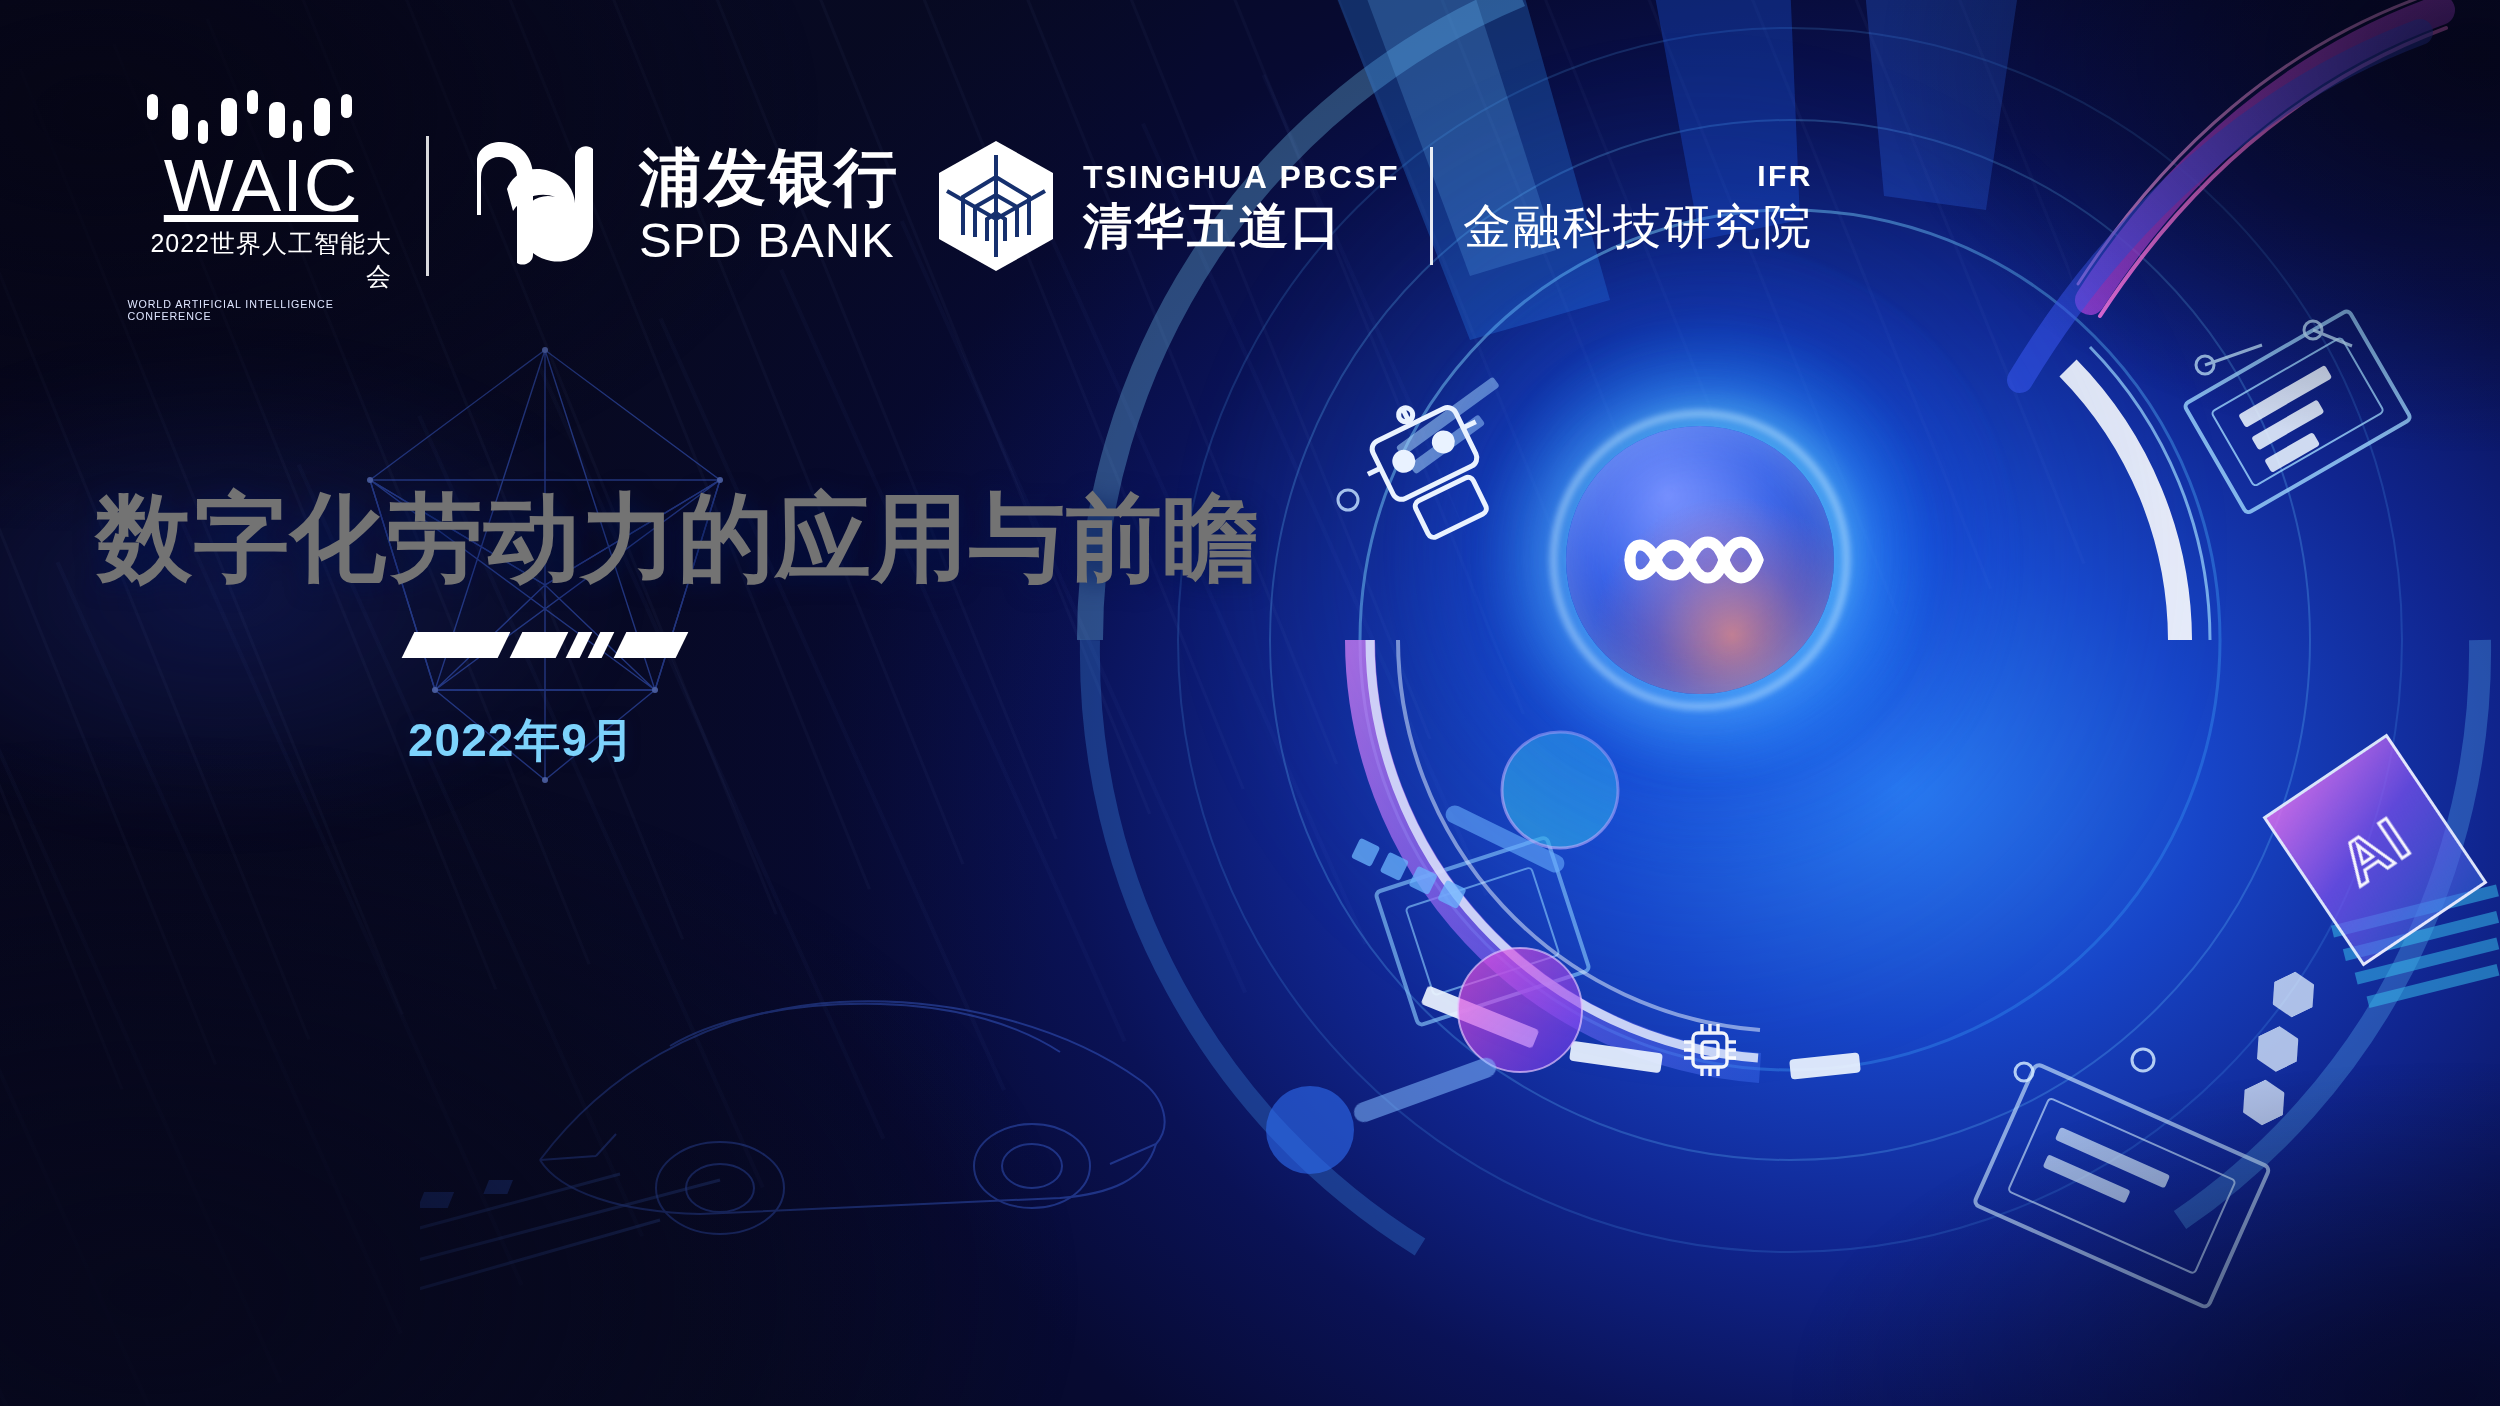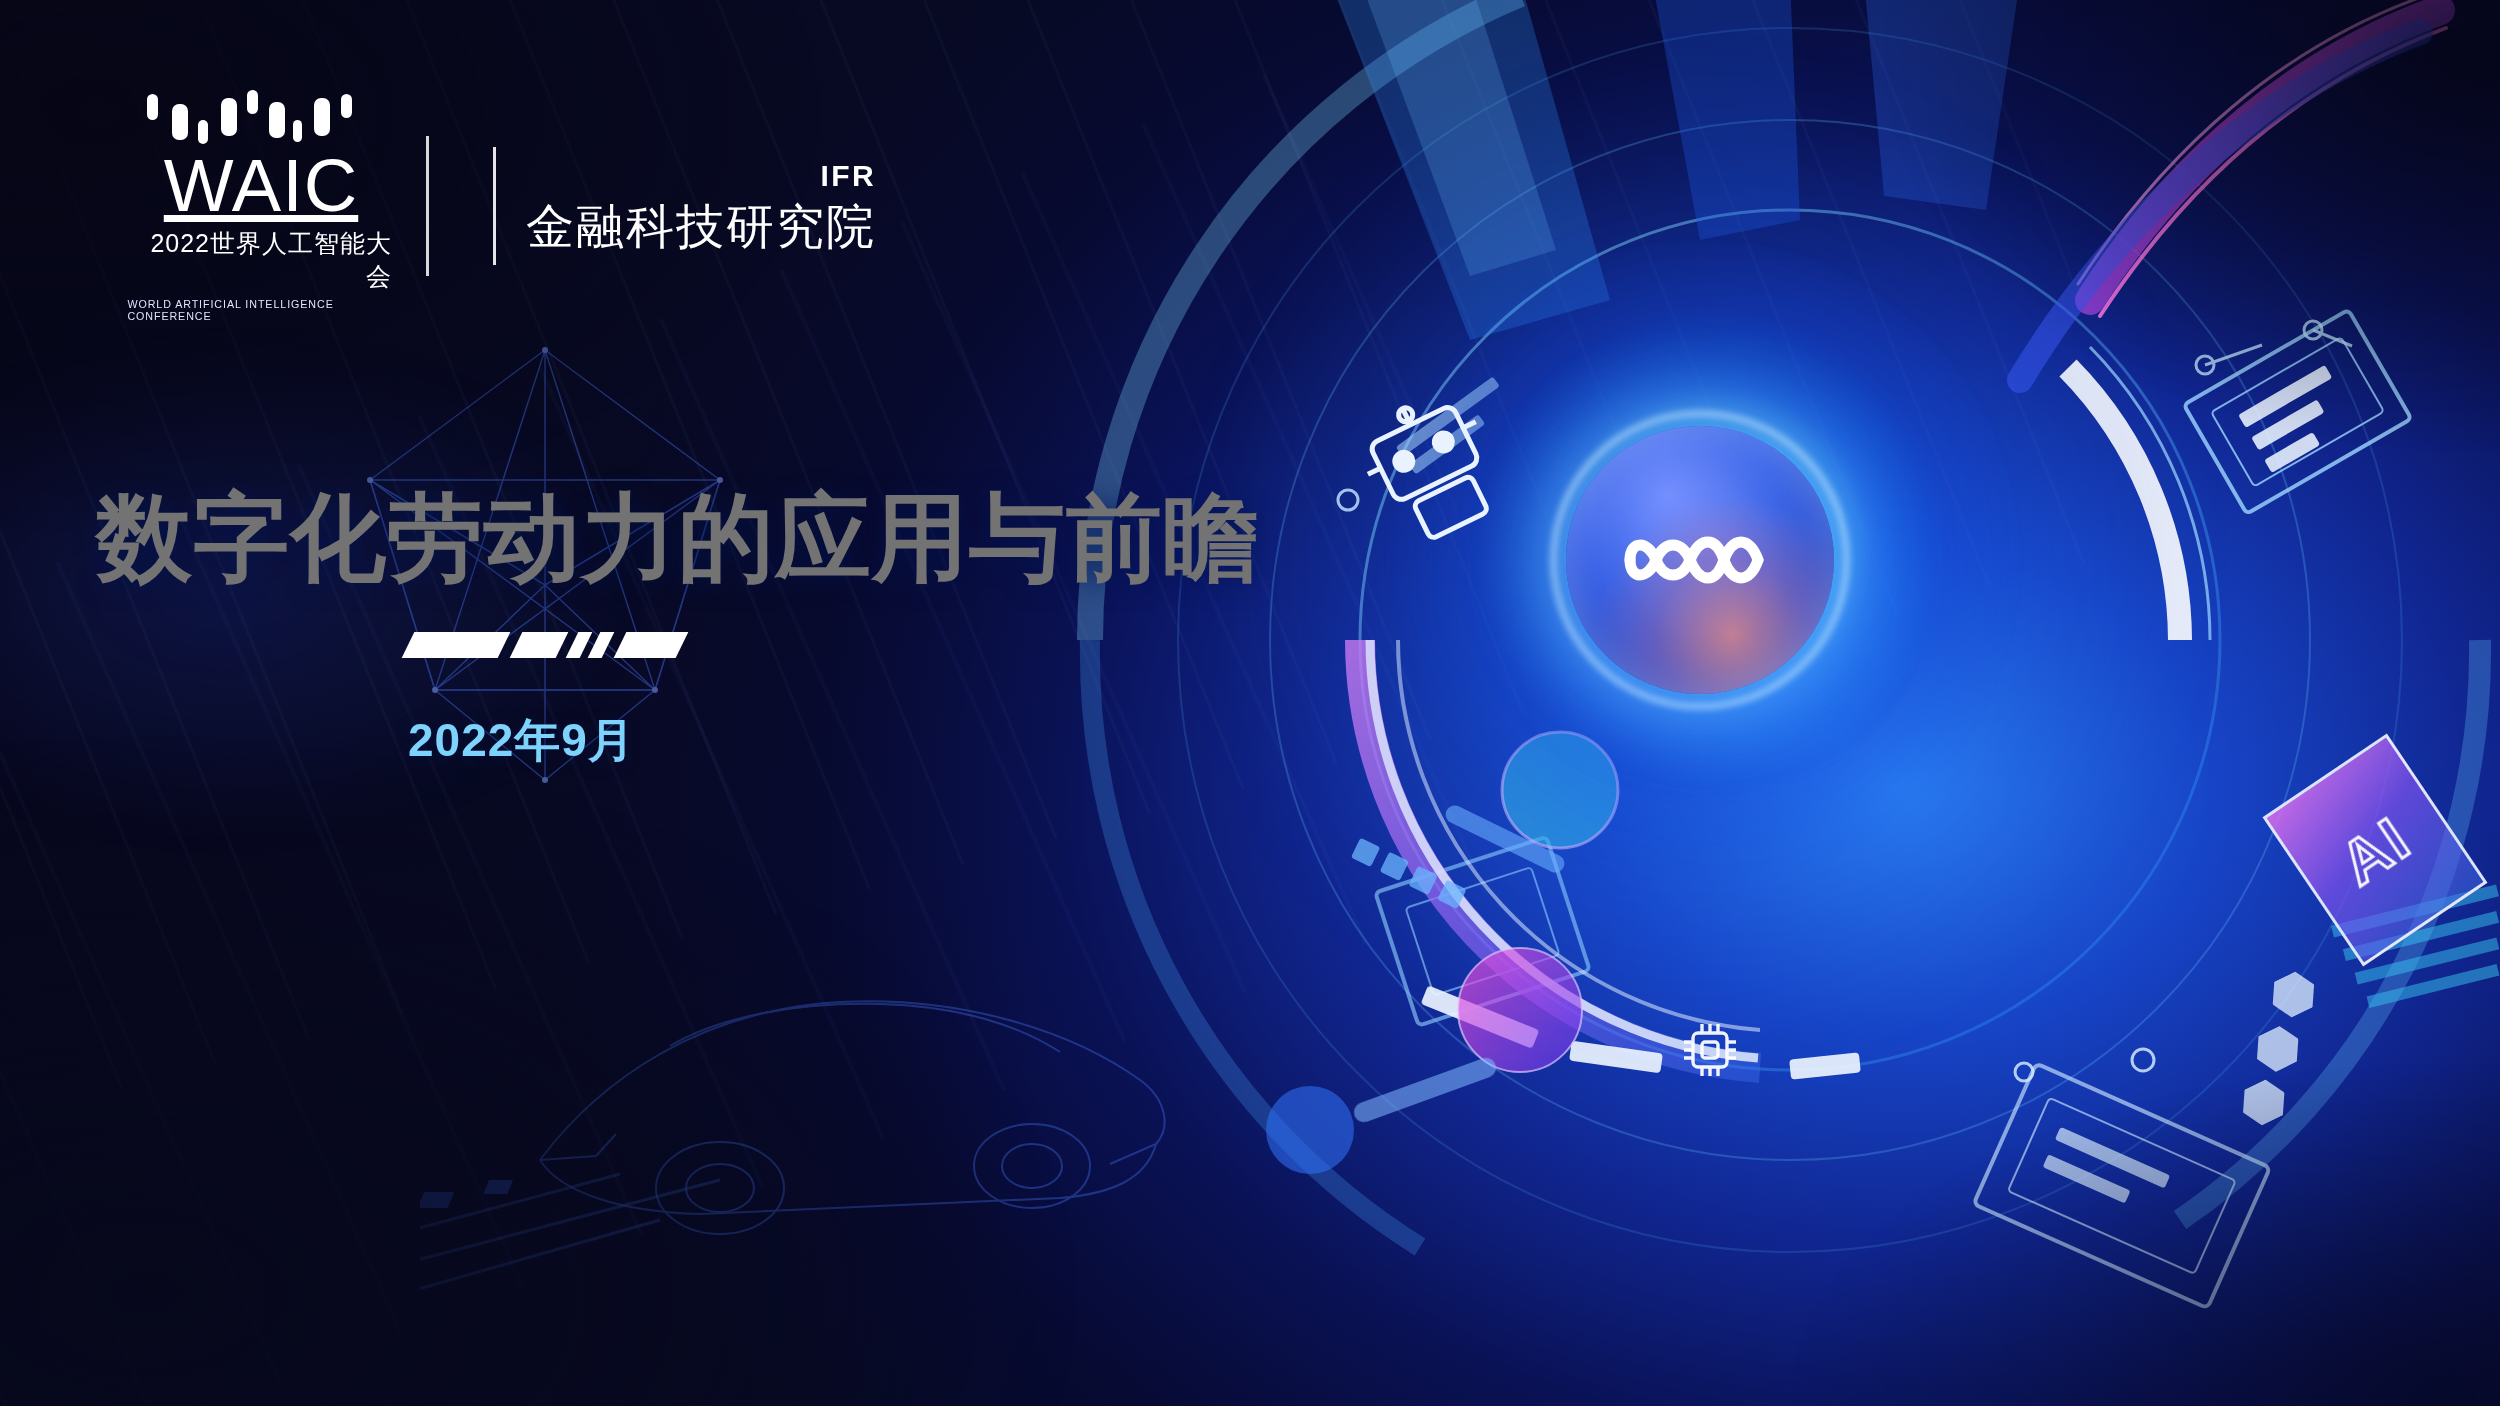--- a/index.html
+++ b/index.html
@@ -407,21 +407,52 @@
         <span class="tick" style="left:173px;top:8px;  width:16px; height:38px;"></span>
         <span class="tick" style="left:200px;top:4px;  width:11px; height:24px;"></span>
       </div>
       <div class="waic-word">WAIC</div>
       <div class="waic-cn">2022世界人工智能大会</div>
       <div class="waic-en">WORLD ARTIFICIAL INTELLIGENCE CONFERENCE</div>
     </div>
 
     <div class="divider"></div>
 
-
+    <div class="spd">
+      <svg width="150" height="150" viewBox="0 0 150 150">
+        <g fill="#ffffff">
+          <path d="M14,30 C14,16 30,8 46,12 C62,16 70,30 70,46 L70,124 C70,132 60,136 54,132 L54,46
+                   C54,34 46,26 36,26 C26,26 18,34 18,46 L18,84 L14,84 Z"></path>
+          <path d="M44,58 C50,42 68,34 86,40 C104,46 114,62 112,80 L112,26 C112,16 124,12 130,18
+                   L130,96 C130,118 110,134 88,130 C66,126 54,108 58,88 C62,70 78,62 92,66
+                   C78,60 58,66 50,80 Z"></path>
+        </g>
+      </svg>
+      <div class="spd-text">
+        <div class="spd-cn">浦发银行</div>
+        <div class="spd-en">SPD BANK</div>
+      </div>
+    </div>
+
+    <div class="pbcsf">
+      <svg width="122" height="134" viewBox="0 0 122 134">
+        <polygon points="61,2 118,34 118,100 61,132 4,100 4,34" fill="#ffffff"></polygon>
+        <g fill="none" stroke="#16306e" stroke-width="4">
+          <path d="M61,16 L61,118"></path>
+          <path d="M61,38 L28,58 L28,96 M61,38 L94,58 L94,96"></path>
+          <path d="M61,56 L40,68 L40,98 M61,56 L82,68 L82,98"></path>
+          <path d="M61,74 L52,80 L52,102 M61,74 L70,80 L70,102"></path>
+          <path d="M12,52 L61,80 L110,52"></path>
+        </g>
+      </svg>
+      <div class="pbcsf-text">
+        <div class="pbcsf-en">TSINGHUA PBCSF</div>
+        <div class="pbcsf-cn">清华五道口</div>
+      </div>
+    </div>
 
     <div class="divider2"></div>
 
     <div class="ifr">
       <div class="ifr-en">IFR</div>
       <div class="ifr-cn">金融科技研究院</div>
     </div>
   </div>
 
   <div class="titleblock">

